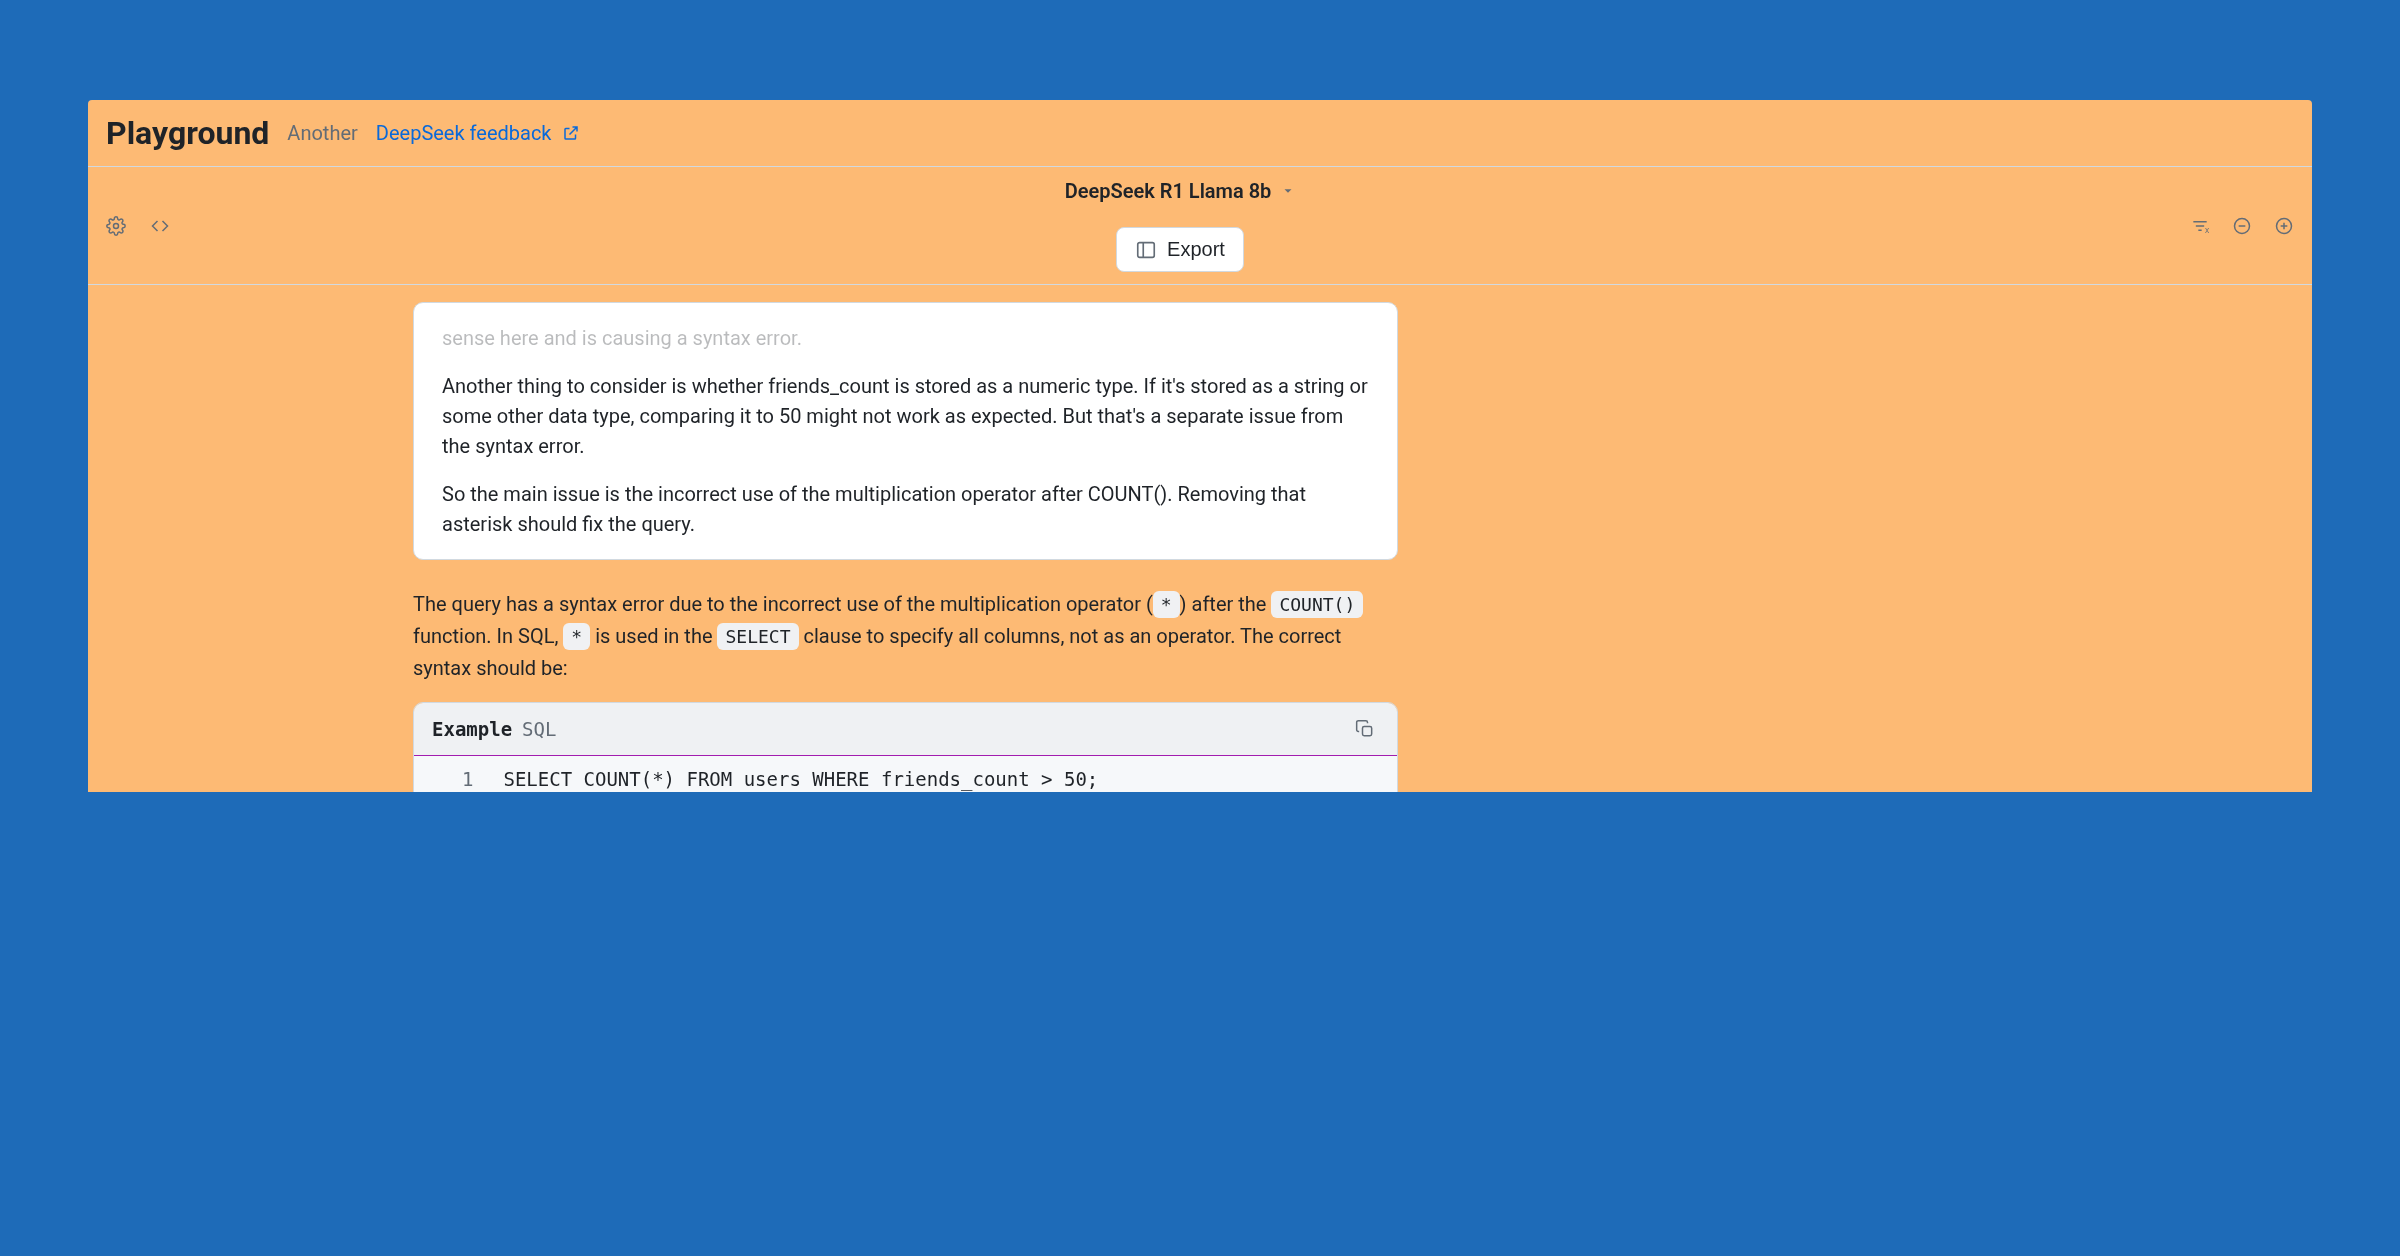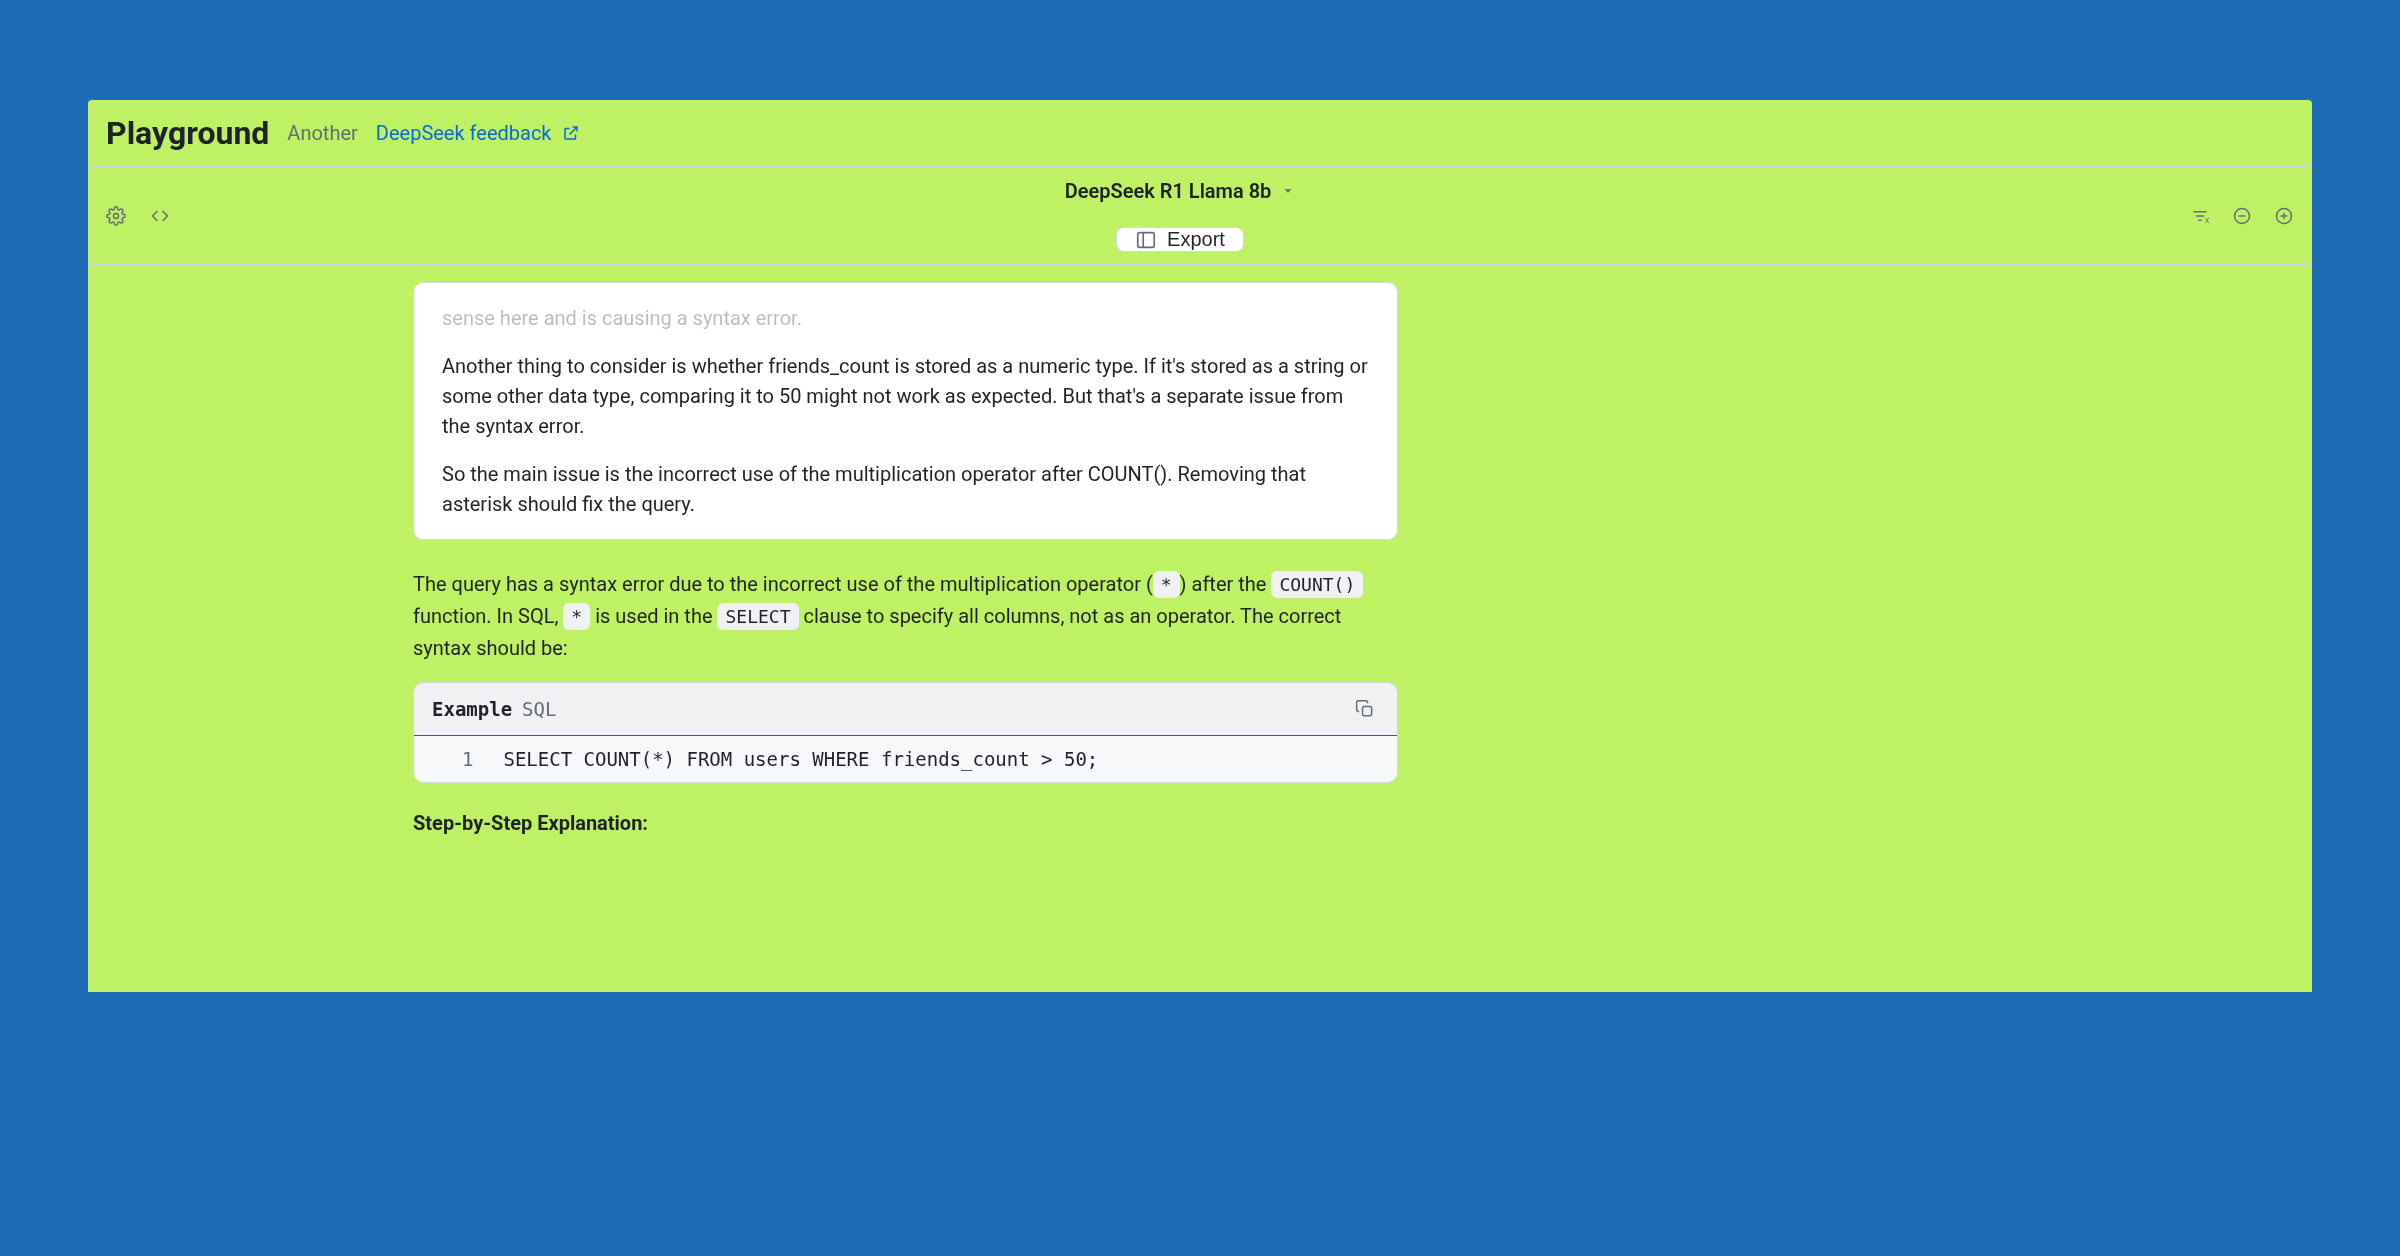--- a/index.html
+++ b/index.html
@@ -8,24 +8,24 @@
       box-sizing: border-box;
     }
     body {
       font-family: -apple-system, BlinkMacSystemFont, "Segoe UI", Roboto, Helvetica, Arial, sans-serif;
       background-color: #1e6bb8;
       padding: 100px 88px 0 88px;
       min-height: 1256px;
       width: 2400px;
     }
     .window {
-      background: #bef264;
+      background: #fdba74;
       border-radius: 4px 4px 0 0;
       overflow: hidden;
-      height: 892px;
+      height: 692px;
     }
     .top-header {
       display: flex;
       align-items: center;
       padding: 14px 18px;
       gap: 18px;
       border-bottom: 1px solid #d1d9e0;
     }
     .page-title {
       font-size: 32px;
@@ -101,21 +101,21 @@
       height: 14px;
       fill: #636c76;
     }
     .export-btn {
       display: flex;
       align-items: center;
       gap: 10px;
       background: #ffffff;
       border: 1px solid #d1d9e0;
       border-radius: 8px;
-      padding: 0 18px;
+      padding: 10px 18px;
       cursor: pointer;
       font-size: 20px;
       font-weight: 500;
       color: #1f2328;
     }
     .content-area {
       padding: 0;
       overflow-y: auto;
       height: calc(100% - 148px);
     }

